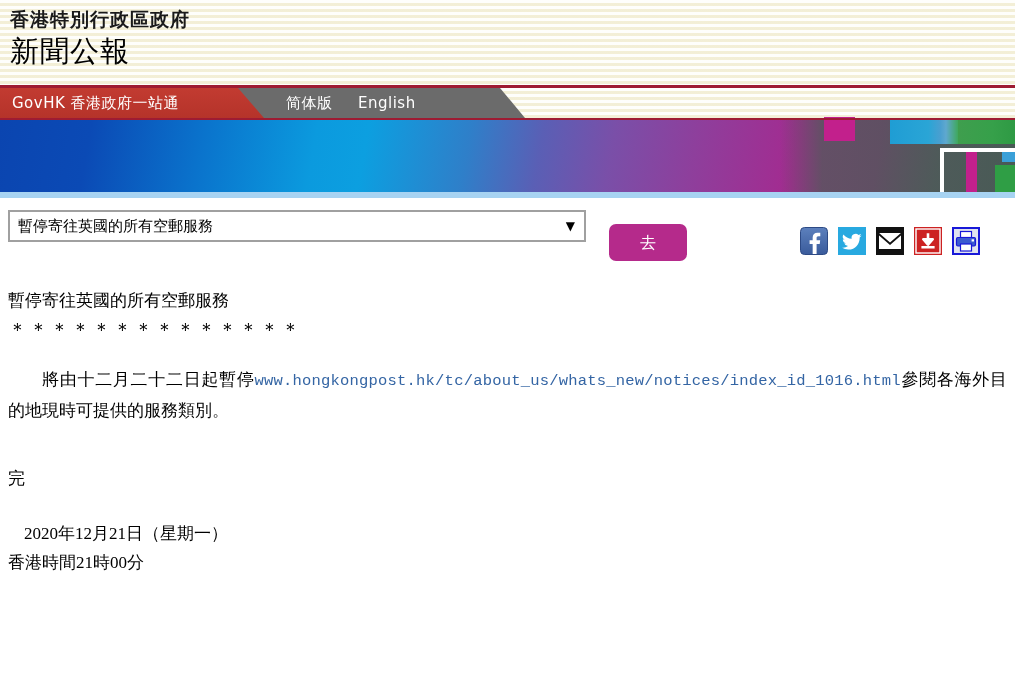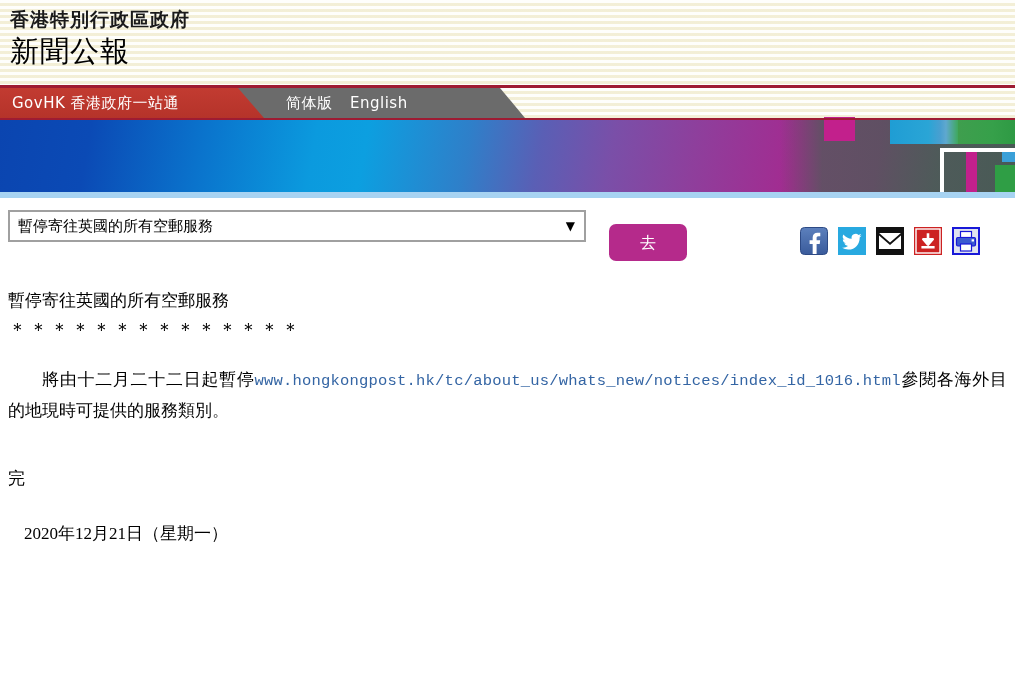--- a/index.html
+++ b/index.html
@@ -115,21 +115,21 @@
     height: 20px;
     line-height: 30px;
     font-family: "DejaVu Sans", sans-serif;
     font-size: 15px;
     color: #ffffff;
     letter-spacing: 0.5px;
     white-space: nowrap;
     z-index: 4;
   }
   .nav-link-sc { left: 286px; }
-  .nav-link-en { left: 350px; }
+  .nav-link-en { left: 358px; }
 
   
   .banner {
     position: relative;
     width: 1015px;
     height: 80px;
     overflow: hidden;
     background: linear-gradient(
       100deg,
       #0b45b0 0%,
@@ -434,13 +434,14 @@
     <rect x="19.6" y="12.3" width="2.4" height="2.2" fill="#ffffff"></rect>
   </svg>
 </div>
 
 <div class="article">
   <p class="headline">暫停寄往英國的所有空郵服務</p>
   <p class="asterisks">＊＊＊＊＊＊＊＊＊＊＊＊＊＊</p>
   <p class="body-para"><span>將由十二月二十二日起暫停</span><a class="url-link">www.hongkongpost.hk/tc/about_us/whats_new/notices/index_id_1016.html</a><span>參閱各海外目的地現時可提供的服務類別。</span></p>
   <p class="end-mark">完</p>
   <p class="datestamp">2020年12月21日（星期一）</p>
+  <p class="timestamp">香港時間21時00分</p>
 </div>
 
 </body></html>

